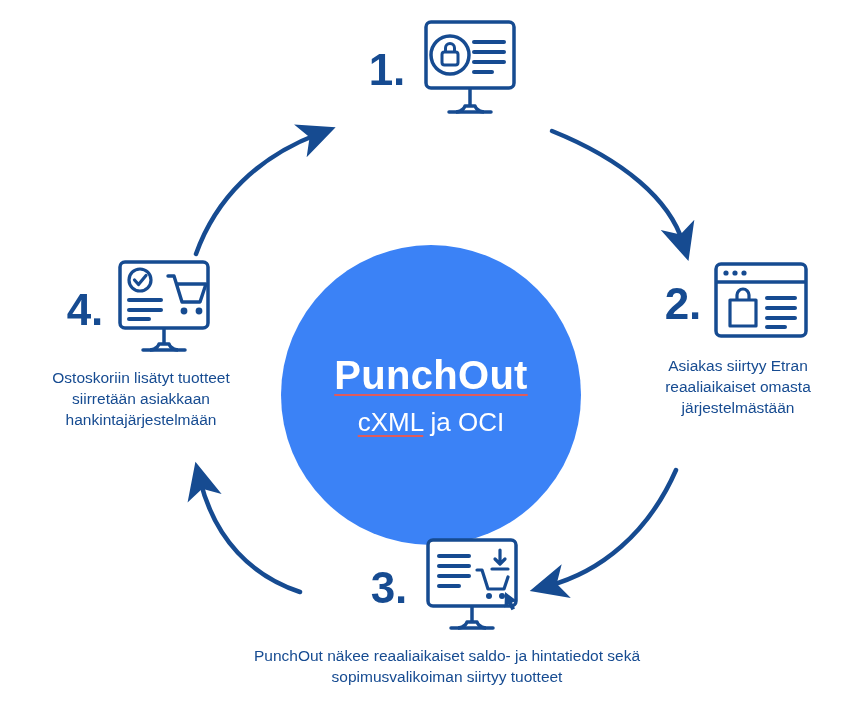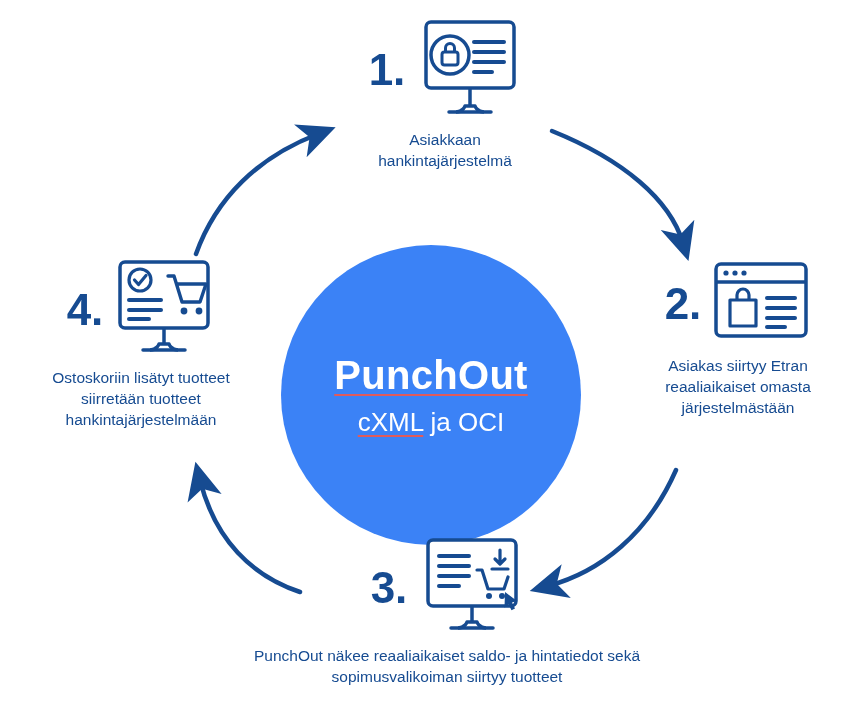--- a/index.html
+++ b/index.html
@@ -141,24 +141,20 @@
           <path d="M37 96 C44 96 46 90 46 90 L56 90 C56 90 58 96 65 96" fill="none" stroke="#164b91" stroke-width="3.5" stroke-linejoin="round"></path>
           <circle cx="31" cy="39" r="19" fill="none" stroke="#164b91" stroke-width="3.5"></circle>
           <rect x="23" y="36" width="16" height="13" rx="2.5" fill="none" stroke="#164b91" stroke-width="3"></rect>
           <path d="M26.5 36 v-4 a4.5 4.5 0 0 1 9 0 v4" fill="none" stroke="#164b91" stroke-width="3"></path>
           <line x1="55" y1="26" x2="85" y2="26" stroke="#164b91" stroke-width="4" stroke-linecap="round"></line>
           <line x1="55" y1="36" x2="85" y2="36" stroke="#164b91" stroke-width="4" stroke-linecap="round"></line>
           <line x1="55" y1="46" x2="85" y2="46" stroke="#164b91" stroke-width="4" stroke-linecap="round"></line>
           <line x1="55" y1="56" x2="73" y2="56" stroke="#164b91" stroke-width="4" stroke-linecap="round"></line>
         </svg>
       </span>
-    </div>
-    <div class="step-caption">
-      <div>Asiakkaan</div>
-      <div>hankintajärjestelmä</div>
     </div>
   </div>
 
   <div class="step" id="step2">
     <div class="step-row">
       <div class="step-num">2.</div>
       <span class="icon-wrap">
         <svg width="100" height="88" viewBox="0 0 100 88">
           <rect x="5" y="6" width="90" height="72" rx="5" fill="#ffffff" stroke="#164b91" stroke-width="3.5"></rect>
           <line x1="5" y1="24" x2="95" y2="24" stroke="#164b91" stroke-width="3.5"></line>
@@ -224,18 +220,18 @@
           <line x1="16" y1="52" x2="48" y2="52" stroke="#164b91" stroke-width="4" stroke-linecap="round"></line>
           <line x1="16" y1="61" x2="36" y2="61" stroke="#164b91" stroke-width="4" stroke-linecap="round"></line>
           <path d="M55 18 h6 l8 26 h18 l6 -18 h-28" fill="none" stroke="#164b91" stroke-width="3.4" stroke-linecap="round" stroke-linejoin="round"></path>
           <circle cx="71" cy="53" r="3.4" fill="#164b91"></circle>
           <circle cx="86" cy="53" r="3.4" fill="#164b91"></circle>
         </svg>
       </span>
     </div>
     <div class="step-caption">
       <div>Ostoskoriin lisätyt tuotteet</div>
-      <div>siirretään tuotteet</div>
+      <div>siirretään asiakkaan</div>
       <div>hankintajärjestelmään</div>
     </div>
   </div>
 
 </div>
 
 </body></html>

